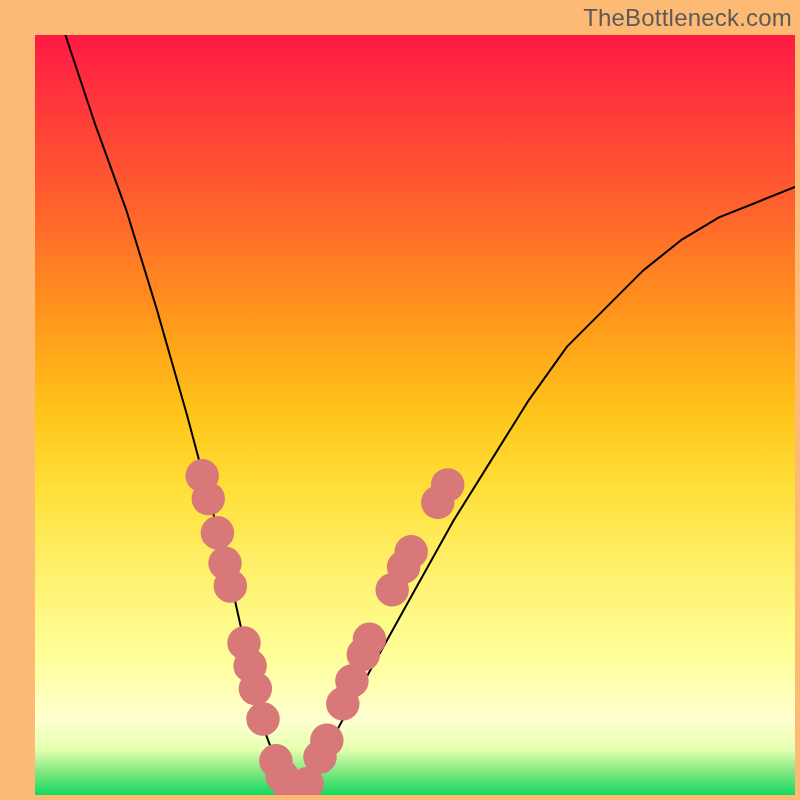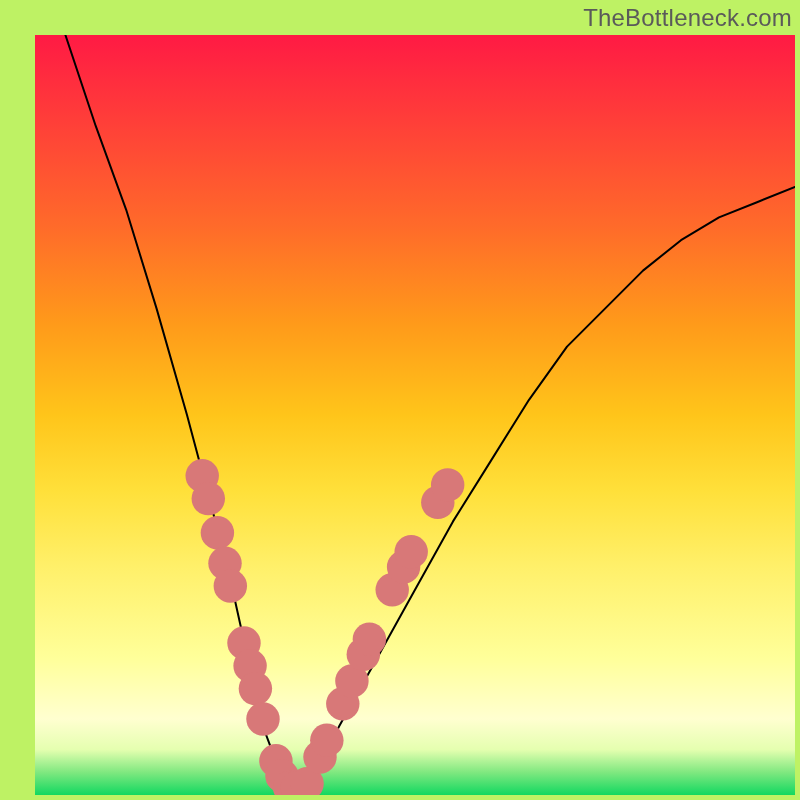--- a/index.html
+++ b/index.html
@@ -8,21 +8,21 @@
     width: 800px;
     height: 800px;
     overflow: hidden;
     background: #000;
     font-family: Arial, Helvetica, sans-serif;
   }
   .frame {
     position: relative;
     width: 800px;
     height: 800px;
-    background: #bef264;
+    background: #fdba74;
   }
   .plot-area {
     position: absolute;
     left: 35px;
     top: 35px;
     width: 760px;
     height: 760px;
     background: linear-gradient(to bottom,
       #ff1a44 0%,
       #ff3a3a 10%,

